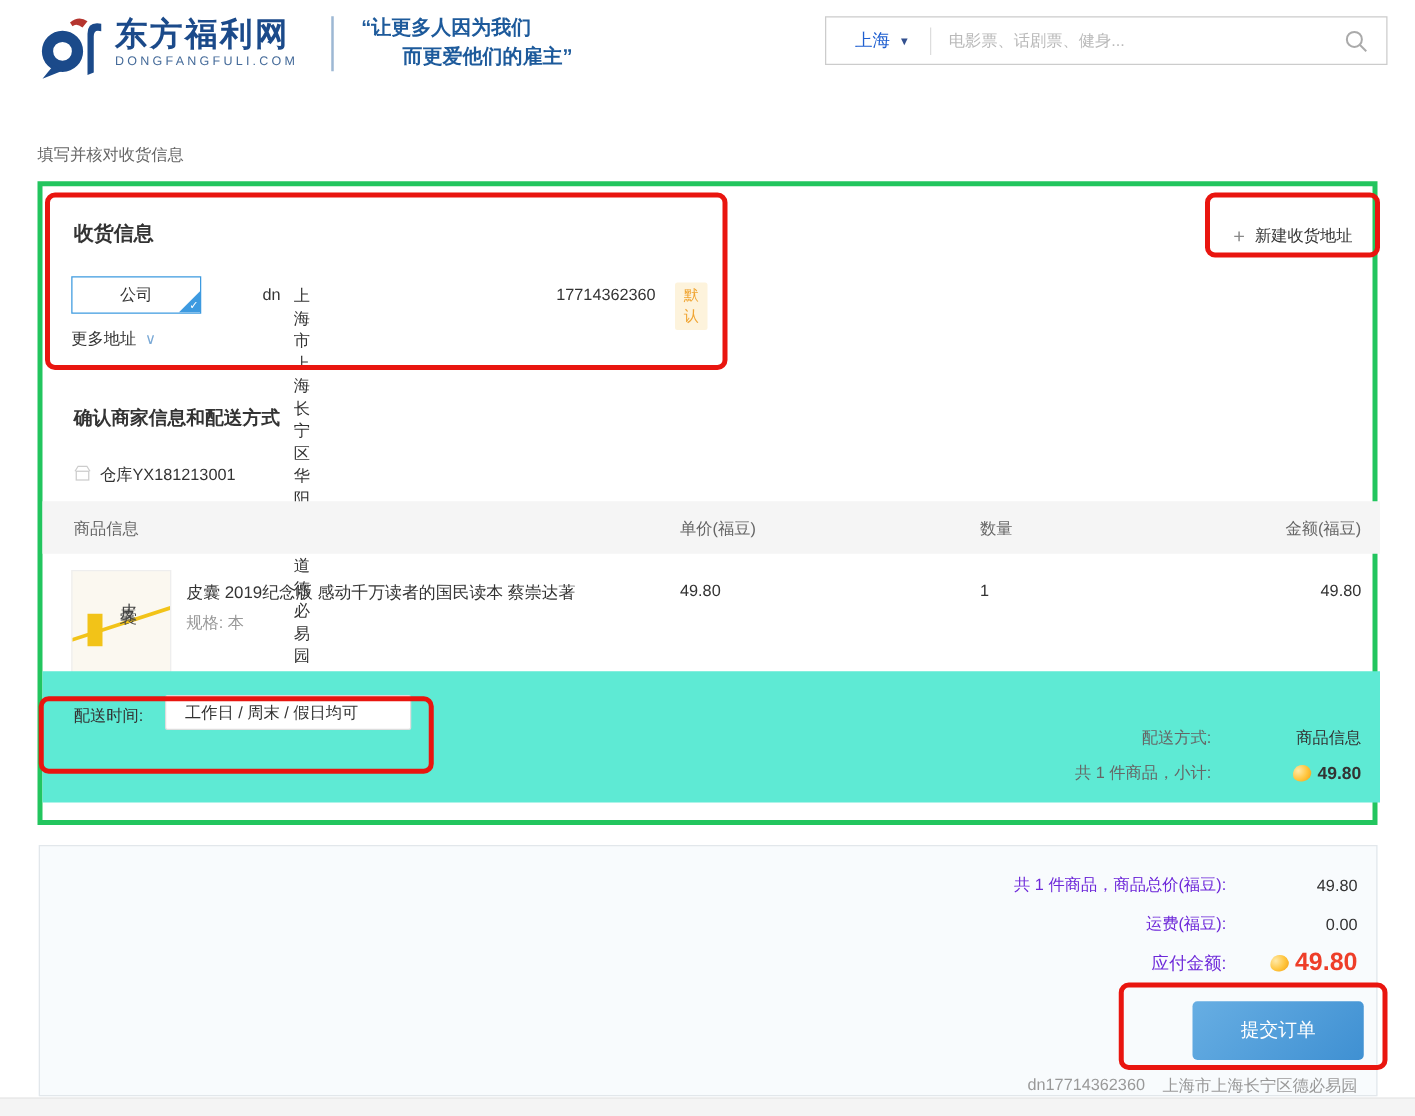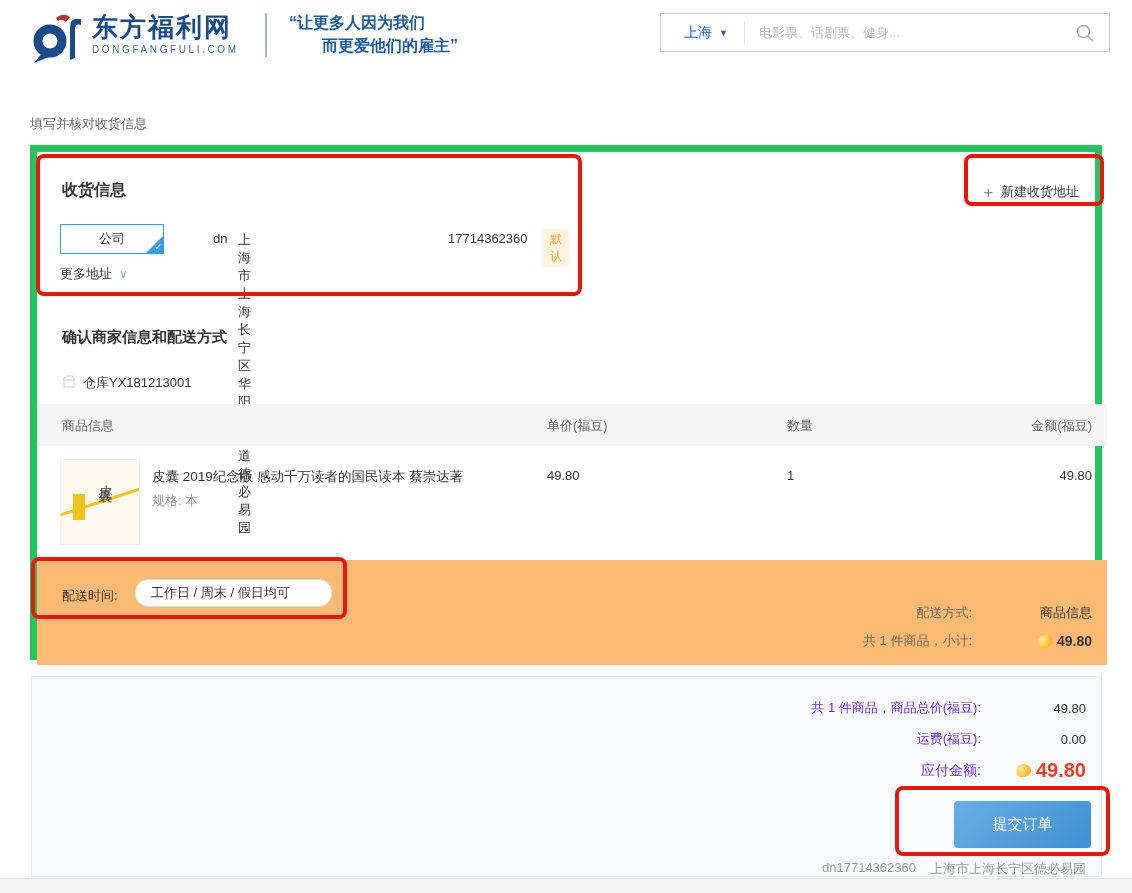--- a/index.html
+++ b/index.html
@@ -21,21 +21,21 @@
   .city-caret { font-size:9px; color:#33508f; }
   .search-divider { width:1px; height:22px; background:#ddd; }
   .search-input { flex:1; border:none; outline:none; padding:0 10px 0 14px; font-size:13px; color:#333; background:transparent; }
   .search-input::placeholder { color:#b9b9b9; }
   .search-icon { margin-right:14px; cursor:pointer; display:flex; }
 
   
   .breadcrumb { position:absolute; left:30px; top:115px; font-size:13px; color:#666; }
 
   
-  .main-card { position:absolute; left:30px; top:145px; width:1072px; height:515px; border:7px solid #22c55e; background:#fff; }
+  .main-card { position:absolute; left:30px; top:145px; width:1072px; height:515px; border:4px solid #22c55e; background:#fff; }
   .section-title { position:absolute; left:25px; top:28px; font-size:16px; font-weight:bold; color:#333; }
   .new-addr-btn { position:absolute; right:16px; top:31px; font-size:13px; color:#333; cursor:pointer; display:flex; align-items:center; gap:8px; }
   .new-addr-plus { color:#888; font-size:16px; line-height:13px; }
 
   .addr-row { position:absolute; left:23px; top:72px; height:30px; display:flex; align-items:center; font-size:13px; color:#333; }
   .addr-tag { position:relative; width:104px; height:30px; border:1px solid #3d9ae0; background:#fff; text-align:center; line-height:28px; cursor:pointer; overflow:hidden; }
   .tag-corner { position:absolute; right:0; bottom:0; width:0; height:0; border-left:17px solid transparent; border-bottom:17px solid #3d9ae0; }
   .tag-check { position:absolute; right:1px; bottom:0px; color:#fff; font-size:9px; line-height:11px; }
   .addr-name { position:absolute; left:153px; top:7px; }
   .addr-text { position:absolute; left:178px; top:7px; }
@@ -59,23 +59,23 @@
   .book-cover { position:relative; width:100%; height:100%; overflow:hidden; }
   .book-title-vert { position:absolute; right:24px; top:14px; writing-mode:vertical-rl; font-size:14px; color:#444; letter-spacing:4px; }
   .book-ribbon { position:absolute; left:-8px; top:38px; width:110px; height:3px; background:#f2c318; transform:rotate(-18deg); }
   .book-label { position:absolute; left:12px; top:34px; width:12px; height:26px; background:#f2c318; }
   .product-name { position:absolute; left:115px; top:22px; color:#333; font-size:13.5px; }
   .product-spec { position:absolute; left:115px; top:46px; color:#999; }
   .product-price { position:absolute; left:510px; top:22px; color:#333; }
   .product-qty { position:absolute; left:750px; top:22px; color:#333; }
   .product-amount { position:absolute; right:15px; top:22px; color:#333; }
 
-  .gray-section { position:absolute; left:0; top:408px; width:1070px; height:105px; background:#fdba74; }
+  .gray-section { position:absolute; left:0; top:388px; width:1070px; height:105px; background:#5eead4; }
   .ship-time-label { position:absolute; left:25px; top:27px; font-size:13px; color:#333; }
-  .ship-time-select { position:absolute; left:98px; top:19px; width:197px; height:28px; background:#fff; border:1px solid #ddd; border-radius:13px; font-size:13px; color:#333; line-height:26px; padding-left:15px; cursor:pointer; }
+  .ship-time-select { position:absolute; left:98px; top:19px; width:197px; height:28px; background:#fff; border:1px solid #ddd; border-radius:2px; font-size:13px; color:#333; line-height:26px; padding-left:15px; cursor:pointer; }
   .gray-row { position:absolute; right:15px; display:flex; align-items:center; font-size:13px; }
   .gray-row .lbl { color:#666; }
   .gray-row .val { min-width:120px; text-align:right; color:#333; }
   .gray-row-method { top:44px; }
   .gray-row-subtotal { top:72px; }
   .subtotal-val { display:flex; justify-content:flex-end; align-items:center; gap:5px; font-weight:bold; font-size:14px; }
 
   .bean { display:inline-block; width:15px; height:13px; border-radius:50% 50% 48% 52%/60% 55% 45% 40%; background:radial-gradient(circle at 35% 30%, #ffe9a8, #ffc53d 55%, #f29d12); transform:rotate(-15deg); }
 
   

